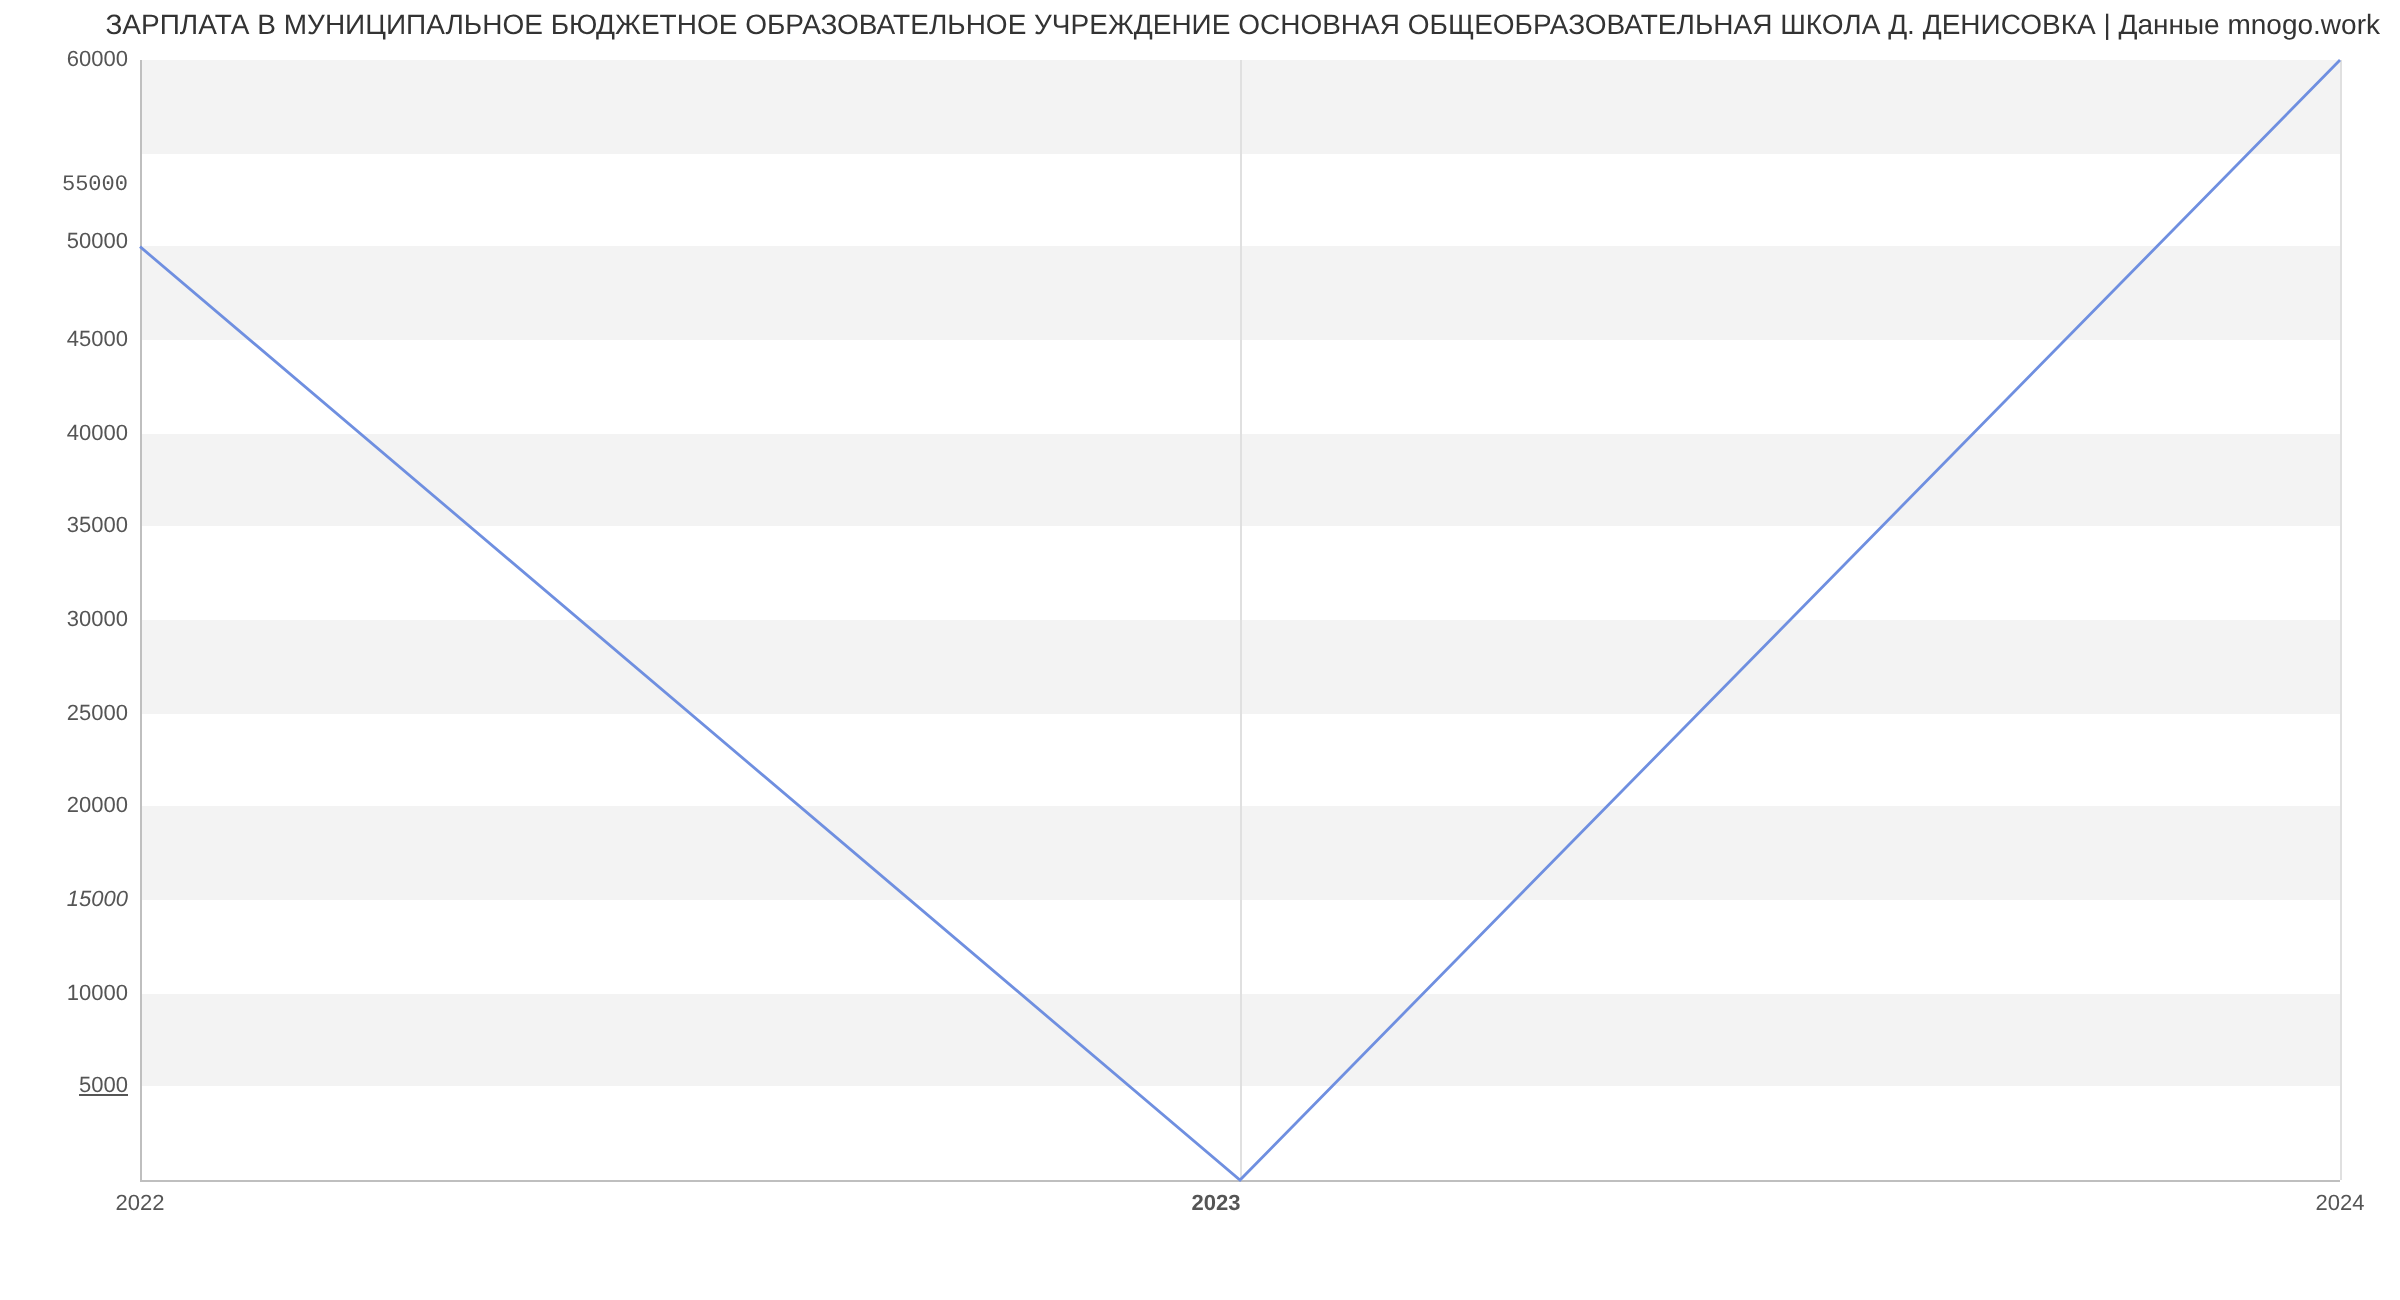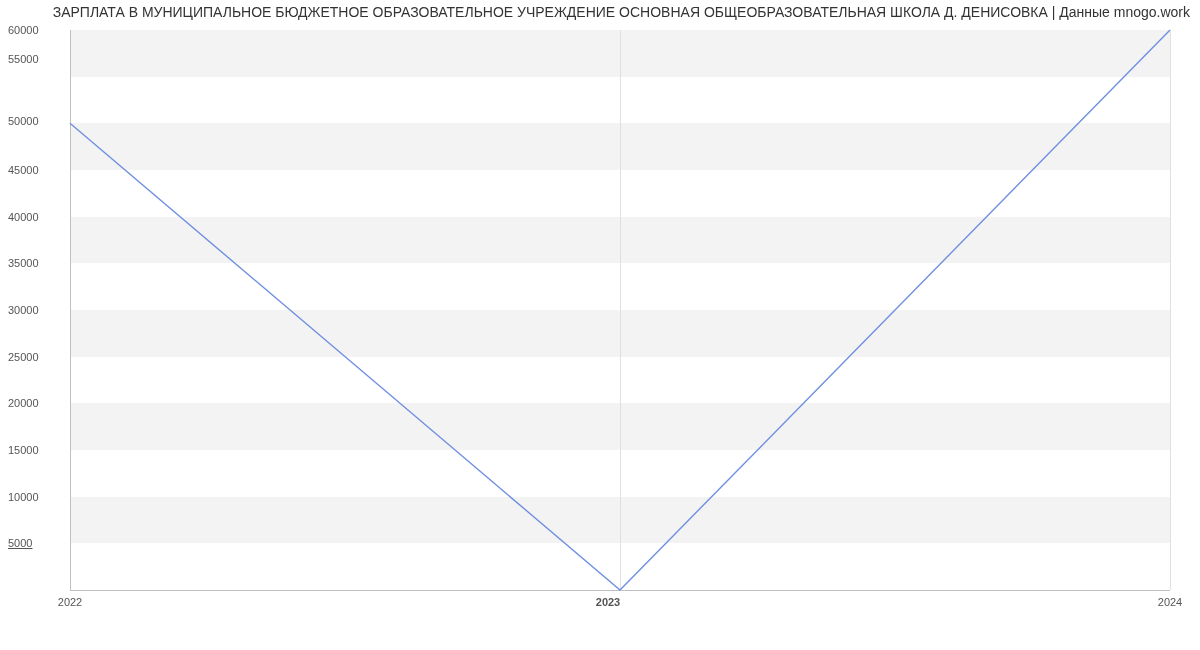--- a/index.html
+++ b/index.html
@@ -51,20 +51,21 @@
   }
   .gridline-v {
     position: absolute;
     top: 0; bottom: 0;
     border-left: 1px solid #e0e0e0;
   }
   .ytick-label {
     position: absolute;
     right: 1136px; 
     width: 56px;
+    text-align: right;
     font-size: 11px;
     color: #555;
     transform: translateY(-50%);
   }
   .xtick-label {
     position: absolute;
     top: 596px; 
     font-size: 11px;
     color: #555;
     transform: translateX(-50%);
@@ -102,26 +103,26 @@
 
     <div class="gridline-v" style="left: 550px;"></div>
       <div class="gridline-v" style="left: 1100px;"></div>
       <svg class="line" viewBox="0 0 1100 560" preserveAspectRatio="none">
       <polyline class="series" points="0,93.33333333333331 550,560 1100,0" style="stroke: rgb(111, 143, 224);"></polyline>
     </svg>
   </div>
 
 <div class="ytick-label" style="top: 543.333px; text-decoration: underline;">5000</div>
     <div class="ytick-label" style="top: 496.667px;">10000</div>
-    <div class="ytick-label" style="top: 450px;">15000</div>
+    <div class="ytick-label" style="top: 450px; font-style: italic;">15000</div>
     <div class="ytick-label" style="top: 403.333px;">20000</div>
     <div class="ytick-label" style="top: 356.667px;">25000</div>
     <div class="ytick-label" style="top: 310px;">30000</div>
     <div class="ytick-label" style="top: 263.333px;">35000</div>
     <div class="ytick-label" style="top: 216.667px;">40000</div>
     <div class="ytick-label" style="top: 170px;">45000</div>
     <div class="ytick-label" style="top: 121px;">50000</div>
-    <div class="ytick-label" style="top: 59px;">55000</div>
+    <div class="ytick-label" style="top: 93px; font-family: Liberation Mono, monospace;">55000</div>
     <div class="ytick-label" style="top: 30px;">60000</div>
     <div class="xtick-label" style="left: 70px;">2022</div>
     <div class="xtick-label" style="left: 608px; font-weight: bold;">2023</div>
     <div class="xtick-label" style="left: 1170px;">2024</div>
   </div>
 
 </body></html>

